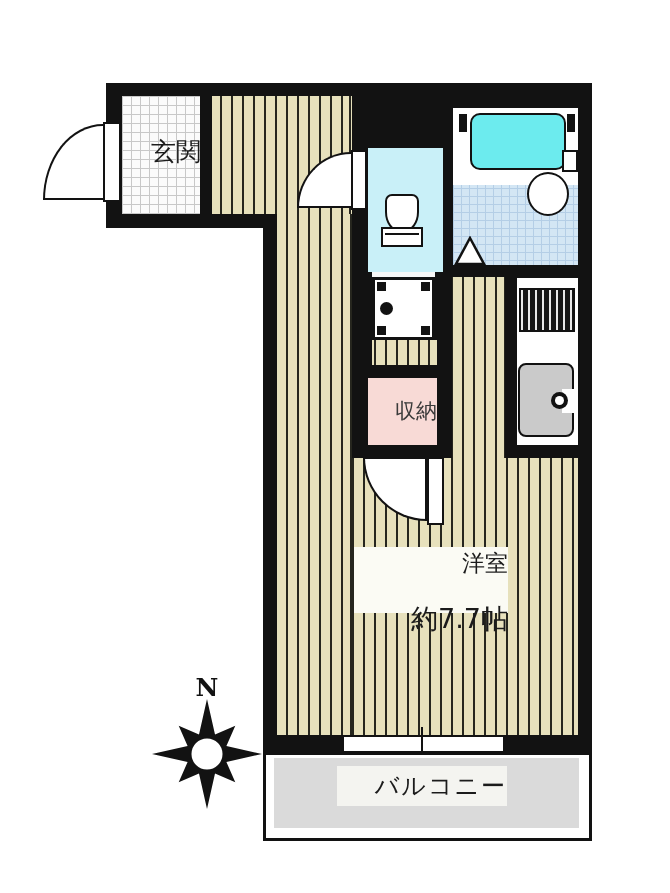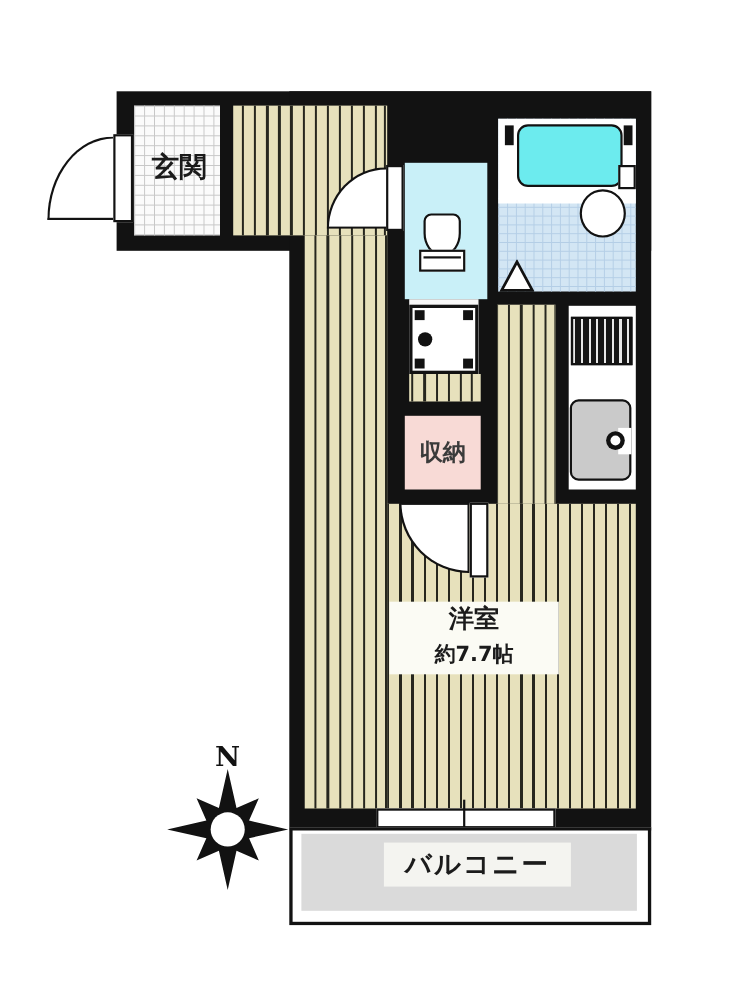--- a/index.html
+++ b/index.html
@@ -11,21 +11,21 @@
         background-image:repeating-linear-gradient(90deg,var(--flooring-line) 0 2px,transparent 2px 11px);}
   .tile-entrance{background-color:var(--entrance-tile);
         background-image:linear-gradient(var(--tile-grid) 1px,transparent 1px),
                          linear-gradient(90deg,var(--tile-grid) 1px,transparent 1px);
         background-size:9px 9px;}
   .tile-bath{background-color:var(--bath-tile);
         background-image:linear-gradient(var(--bath-grid) 1px,transparent 1px),
                          linear-gradient(90deg,var(--bath-grid) 1px,transparent 1px);
         background-size:8px 8px;}
   .white-box{background:#fff;border:2px solid var(--wall);box-sizing:border-box;}
-  .label{color:#1b1b1b;font-weight:bold;text-align:center;white-space:nowrap;}
+  .label{color:#1b1b1b;font-weight:normal;text-align:right;white-space:nowrap;}
   .door-swing-tl{background:#fff;border:2px solid var(--wall);border-right:none;
         border-top-left-radius:100% 100%;box-sizing:border-box;}
   .door-swing-bl{background:#fff;border:2px solid var(--wall);
         border-bottom-left-radius:100% 100%;box-sizing:border-box;}
 </style>
 </head>
 <body>
 
 <div id="stage">
 
@@ -82,27 +82,27 @@
 
   <div class="abs door-swing-bl" style="left:363px;top:457px;width:64px;height:64px;"></div>
   <div class="abs white-box" style="left:427px;top:457px;width:17px;height:68px;"></div>
 
   <div class="abs white-box" style="left:342px;top:735px;width:163px;height:18px;"></div>
   <div class="abs wall" style="left:421px;top:727px;width:2px;height:31px;"></div>
 
   <div class="abs" style="left:263px;top:752px;width:329px;height:89px;background:#fff;border:3px solid var(--wall);box-sizing:border-box;">
     <div class="abs" style="left:8px;top:3px;width:305px;height:70px;background:var(--balcony-floor);"></div>
   </div>
-  <div class="abs label" style="left:337px;top:766px;width:170px;height:40px;line-height:40px;font-size:24px;background:#f4f4f0;letter-spacing:2px;margin-left:12px;">バルコニー</div>
+  <div class="abs label" style="left:337px;top:766px;width:170px;height:40px;line-height:40px;font-size:24px;background:#f4f4f0;letter-spacing:2px;">バルコニー</div>
 
   <div class="abs label" style="left:125px;top:135px;width:76px;height:34px;line-height:34px;font-size:25px;">玄関</div>
   <div class="abs label" style="left:368px;top:396px;width:69px;height:30px;line-height:30px;font-size:21px;color:#3a3a3a;">収納</div>
   <div class="abs" style="left:354px;top:547px;width:154px;height:66px;background:#fbfbf4;text-align:center;">
     <div class="label" style="font-size:23px;line-height:33px;">洋室</div>
-    <div class="label" style="font-size:19px;line-height:30px;">約7.7帖</div>
+    <div class="label" style="font-size:27px;line-height:30px;margin-top:24px;">約7.7帖</div>
   </div>
 
   <svg class="abs" style="left:140px;top:662px;" width="135" height="160" viewBox="0 0 135 160">
     <text x="67" y="34" text-anchor="middle" font-size="25" font-weight="bold" font-family="DejaVu Serif, Liberation Serif, serif" fill="#121212">N</text>
     <polygon fill="#121212" points="
       67,37 75,72.6 95.3,63.7 86.4,84 122,92 86.4,100 95.3,120.3 75,111.4
       67,147 59,111.4 38.7,120.3 47.6,100 12,92 47.6,84 38.7,63.7 59,72.6"></polygon>
     <circle cx="67" cy="92" r="15.5" fill="#ffffff"></circle>
   </svg>
 

